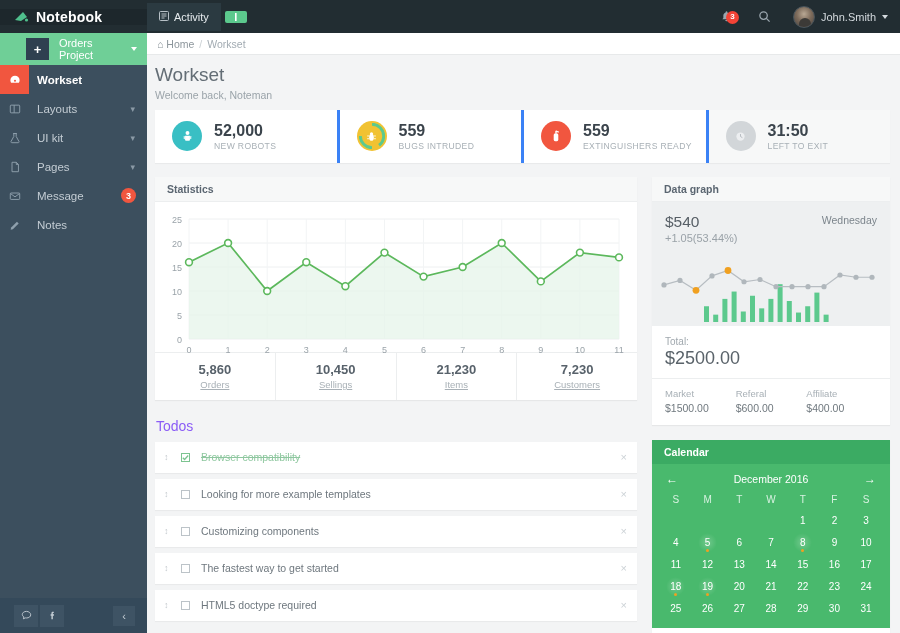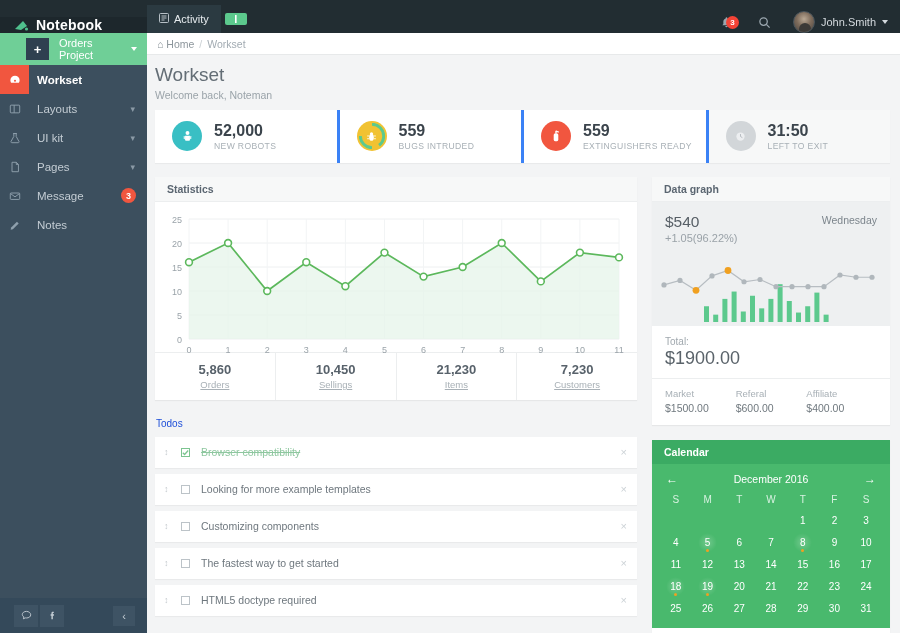--- a/index.html
+++ b/index.html
@@ -9,21 +9,21 @@
     background: #f3f4f5;
     overflow: hidden;
     font-size: 12px;
     color: #5b6671;
   }
   .app { position: relative; width: 900px; height: 633px; }
 
   
   .topbar {
     position: absolute; top: 0; left: 0; width: 900px; height: 33px;
-    background: #222d32; display: flex; align-items: flex-end; z-index: 40;
+    background: #222d32; display: flex; align-items: center; z-index: 40;
   }
   .brand {
     width: 147px; background: #1d272c; display: flex; align-items: center;
     gap: 7px; padding-left: 14px; flex: 0 0 147px;
   }
   .brand-mark { width: 15px; height: 13px; position: relative; }
   .brand-name {
     color: #ffffff; font-size: 14px; font-weight: bold; letter-spacing: .2px;
   }
   .topnav { display: flex; align-items: stretch; }
@@ -182,21 +182,21 @@
   .dg-chart { position: absolute; left: 0; right: 0; bottom: 0; height: 80px; }
   .dg-total { padding: 10px 13px 9px; border-bottom: 1px solid #eceeef; }
   .dg-total-lbl { font-size: 10px; color: #a0a8ae; }
   .dg-total-val { font-size: 18px; color: #5a636a; margin-top: 1px; }
   .dg-split { display: flex; padding: 9px 13px 11px; }
   .dg-col { flex: 1; }
   .dg-col-lbl { font-size: 9.5px; color: #a8b0b6; }
   .dg-col-val { font-size: 10.5px; color: #70797f; margin-top: 3px; }
 
   
-  .todos-title { font-size: 10px; color: #1d4ed8; padding: 0 0 8px 1px; }
+  .todos-title { font-size: 14px; color: #8b5cf6; padding: 0 0 8px 1px; }
   .todos-block { margin-top: 18px; }
   .todo-row {
     background: #ffffff; height: 31px; display: flex; align-items: center;
     margin-bottom: 6px; padding: 0 10px 0 9px; box-shadow: 0 1px 1px rgba(0,0,0,.04);
   }
   .todo-handle { color: #c3c9cd; font-size: 9px; width: 14px; cursor: grab; }
   .todo-check {
     width: 9px; height: 9px; border: 1px solid #bcc3c8; margin: 0 11px 0 3px;
     display: inline-block; cursor: pointer; position: relative; background: #fff;
   }
@@ -581,21 +581,21 @@
             </div>
         </div>
       </div>
 
       <div class="col-right">
 
         <div class="panel">
           <div class="panel-head">Data graph</div>
           <div class="dg-top">
             <div class="dg-price">$540</div>
-            <div class="dg-delta">+1.05(96.22%)</div>
+            <div class="dg-delta">+1.05(53.44%)</div>
             <div class="dg-day">Wednesday</div>
             <svg class="dg-chart" id="dg-chart" width="232" height="80" viewBox="0 0 232 80">
                 <rect x="52" y="60.25" width="5" height="15.75" fill="#5cc98d"></rect>
                 <rect x="61.2" y="68.65" width="5" height="7.35" fill="#5cc98d"></rect>
                 <rect x="70.4" y="52.9" width="5" height="23.1" fill="#5cc98d"></rect>
                 <rect x="79.6" y="45.55" width="5" height="30.45" fill="#5cc98d"></rect>
                 <rect x="88.8" y="65.5" width="5" height="10.5" fill="#5cc98d"></rect>
                 <rect x="98" y="49.75" width="5" height="26.25" fill="#5cc98d"></rect>
                 <rect x="107.19999999999999" y="62.35" width="5" height="13.65" fill="#5cc98d"></rect>
                 <rect x="116.39999999999999" y="52.9" width="5" height="23.1" fill="#5cc98d"></rect>
@@ -617,21 +617,21 @@
                 <circle cx="140" cy="40.7" r="2.6" fill="#b0b7bc"></circle>
                 <circle cx="156" cy="40.7" r="2.6" fill="#b0b7bc"></circle>
                 <circle cx="172" cy="40.7" r="2.6" fill="#b0b7bc"></circle>
                 <circle cx="188" cy="29" r="2.6" fill="#b0b7bc"></circle>
                 <circle cx="204" cy="31.25" r="2.6" fill="#b0b7bc"></circle>
                 <circle cx="220" cy="31.25" r="2.6" fill="#b0b7bc"></circle>
               </svg>
           </div>
           <div class="dg-total">
             <div class="dg-total-lbl">Total:</div>
-            <div class="dg-total-val">$1900.00</div>
+            <div class="dg-total-val">$2500.00</div>
           </div>
           <div class="dg-split">
             <div class="dg-col">
               <div class="dg-col-lbl">Market</div>
               <div class="dg-col-val">$1500.00</div>
             </div>
             <div class="dg-col">
               <div class="dg-col-lbl">Referal</div>
               <div class="dg-col-val">$600.00</div>
             </div>

